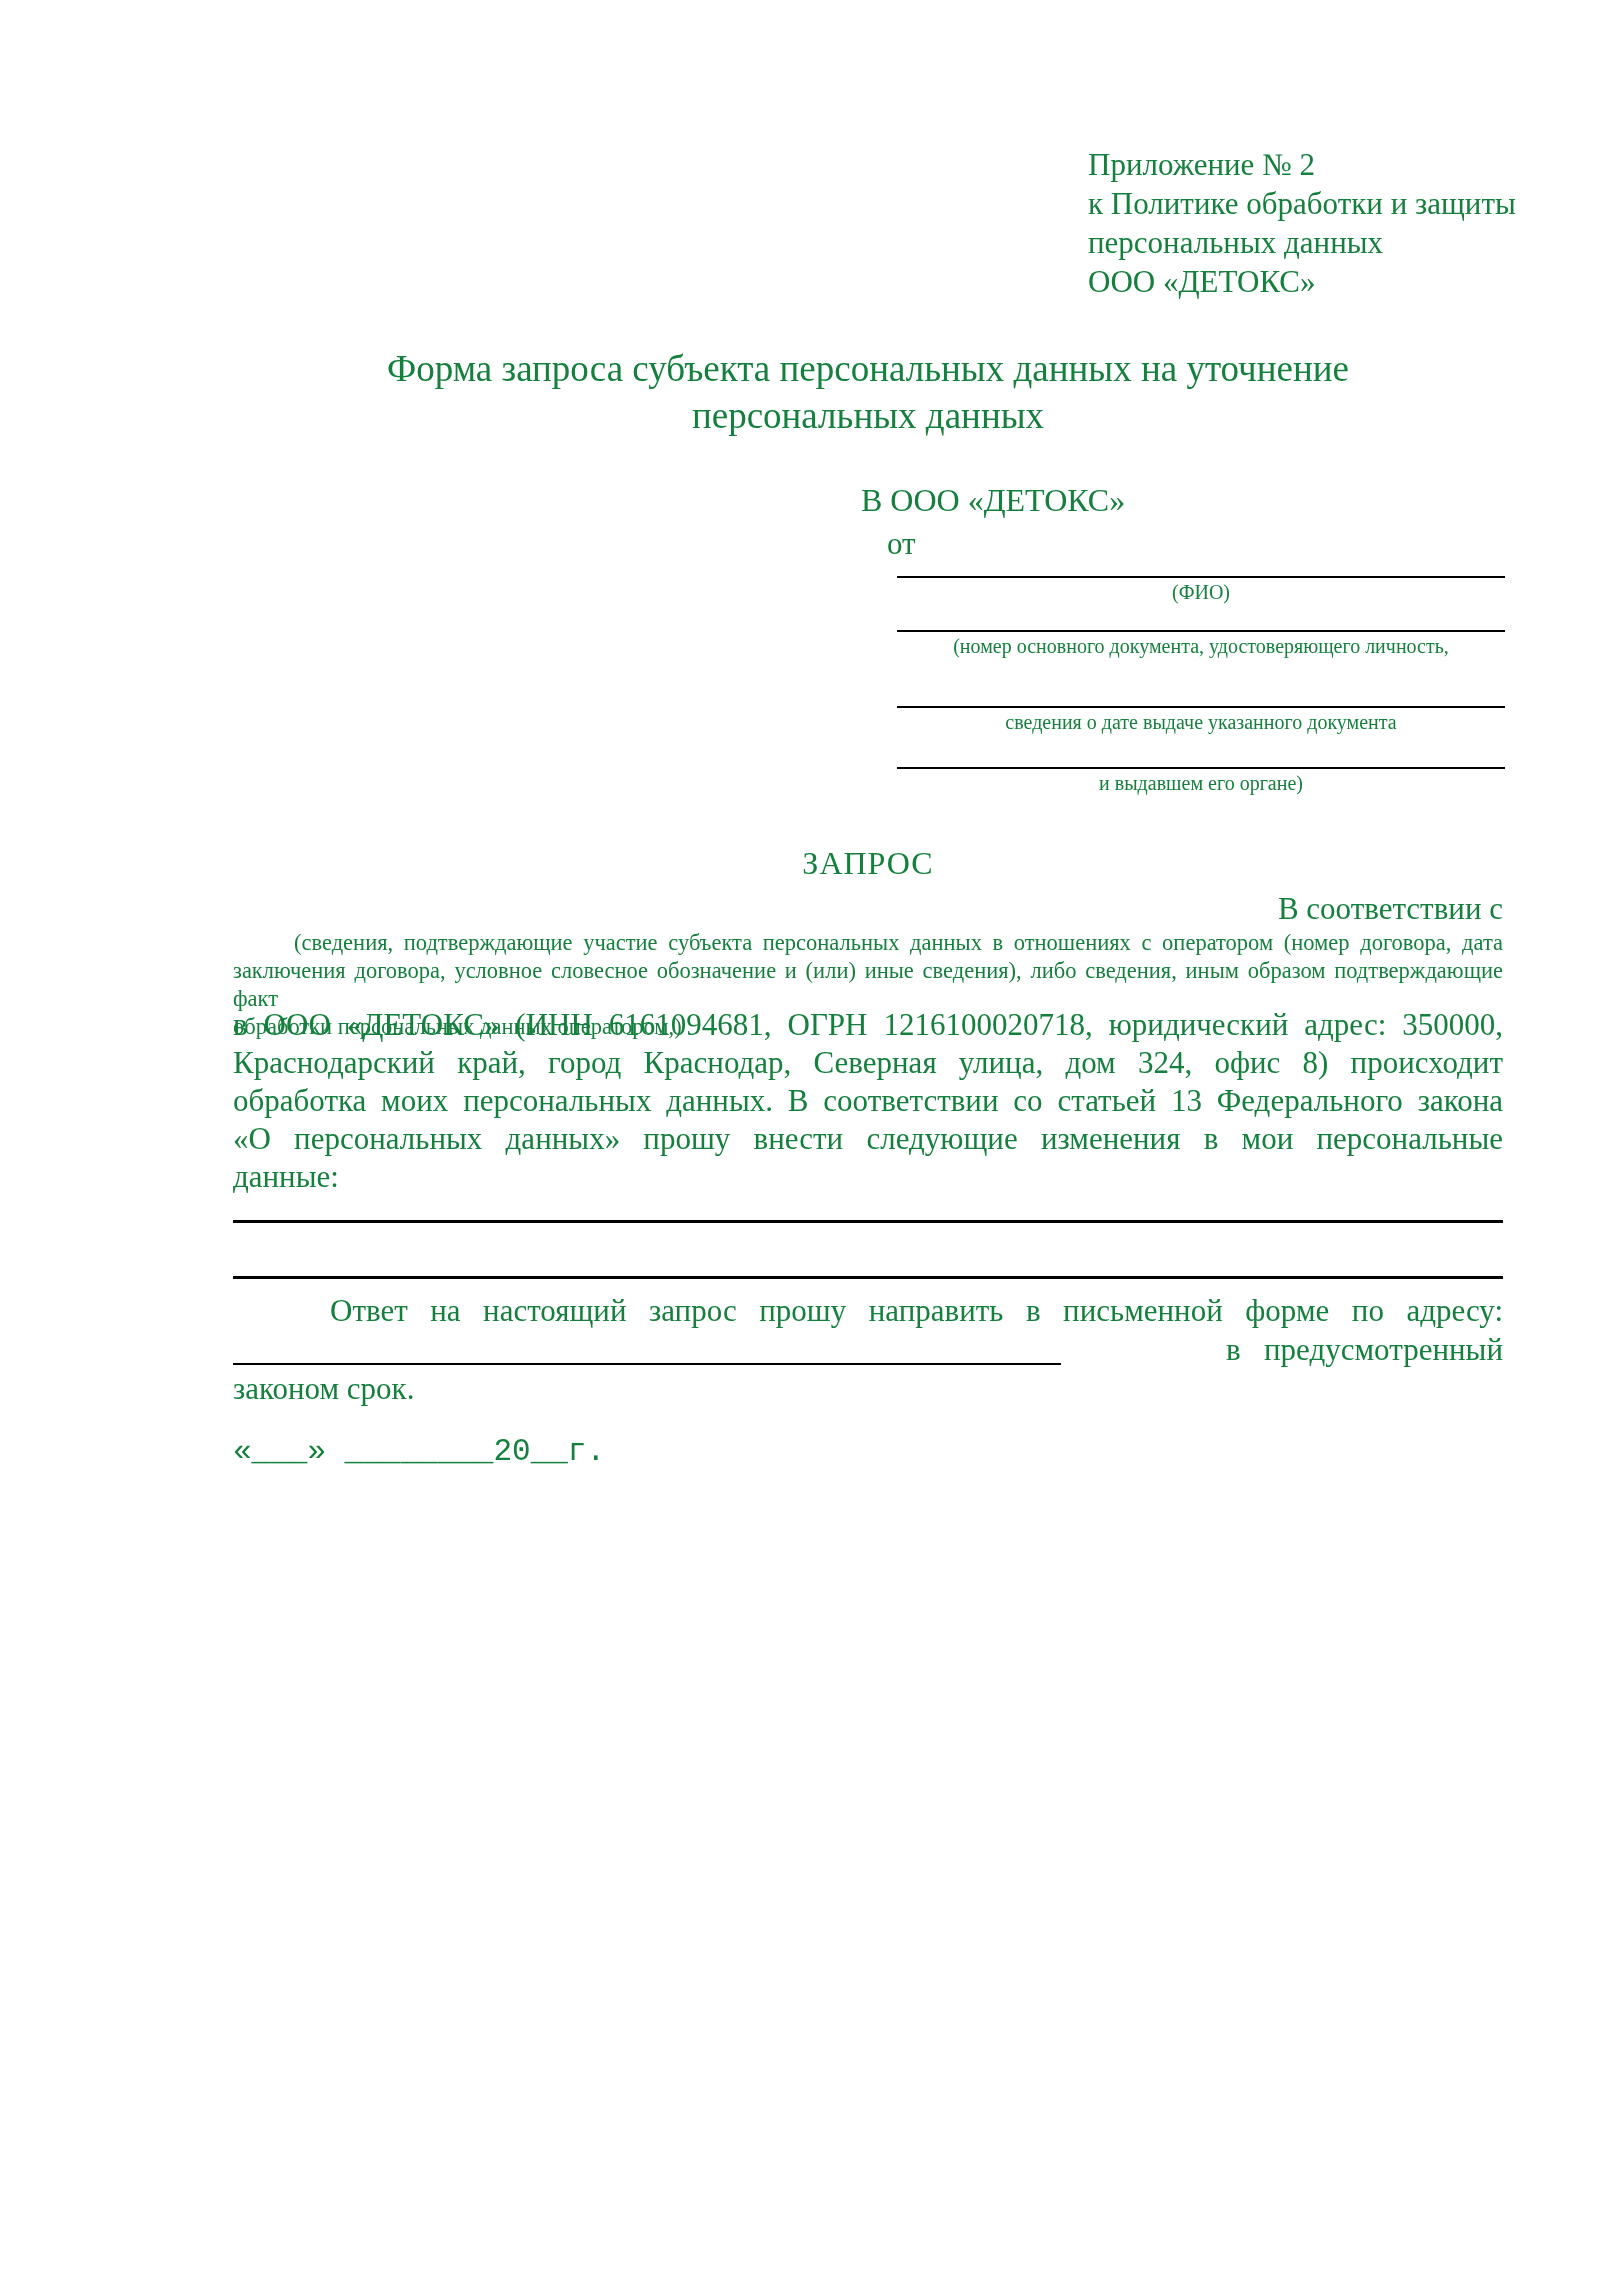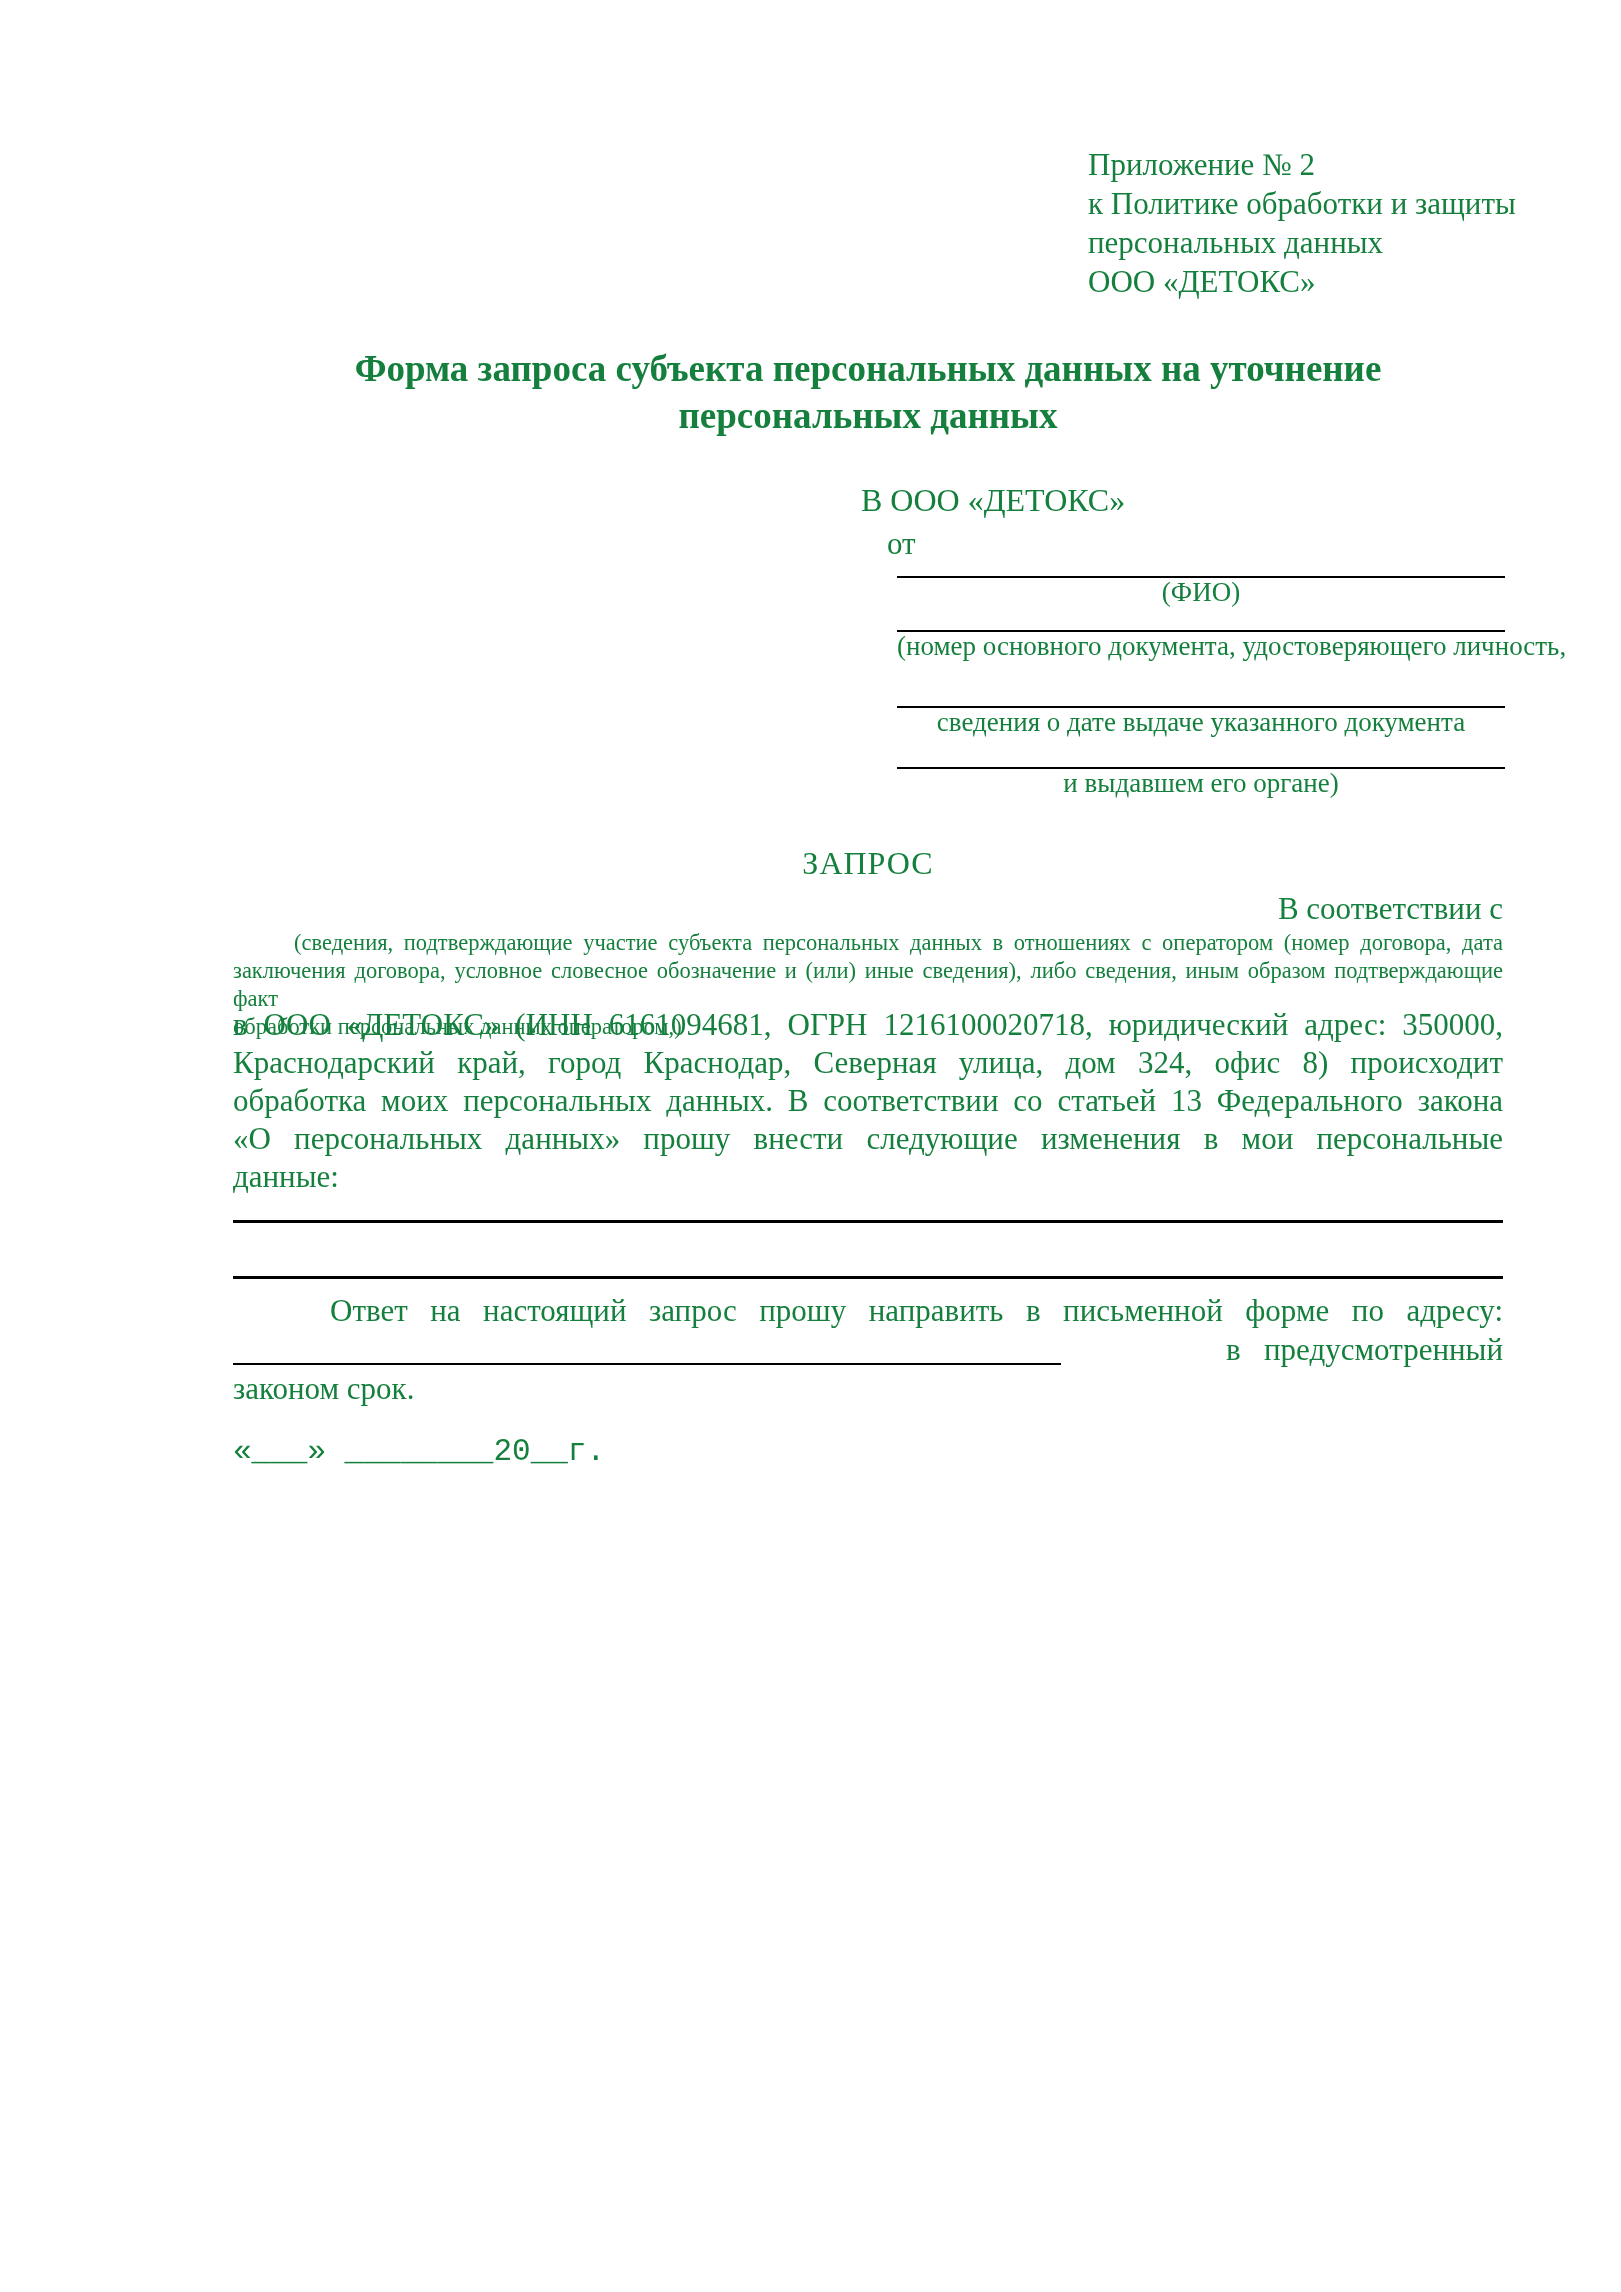--- a/index.html
+++ b/index.html
@@ -9,31 +9,31 @@
     background:#ffffff;
     font-family:"Liberation Serif","DejaVu Serif",serif;
     color:#15803d;
     overflow:hidden;
   }
   .abs{position:absolute;}
   
   .header-note{left:1088px;top:145px;font-size:31px;line-height:39px;white-space:nowrap;}
   
   .doc-title{left:233px;top:345px;width:1270px;text-align:center;
-             font-weight:bold;font-size:37px;line-height:47px;}
+             font-weight:normal;font-size:37px;line-height:47px;}
   
   .addr-to{left:861px;top:482px;font-size:32px;white-space:nowrap;}
   .addr-from{left:887px;top:526px;font-size:31px;}
   .fields{left:897px;top:549px;width:608px;}
   .blank{border-bottom:2.9px solid #000;}
   .b1{height:27.4px;}
   .b2{height:22.5px;}
   .b3{height:45px;}
   .b4{height:30px;}
-  .field-caption{font-size:27px;line-height:29px;text-align:center;white-space:nowrap;}
+  .field-caption{font-size:20px;line-height:29px;text-align:center;white-space:nowrap;}
   
   .req-heading{left:233px;top:845px;width:1270px;text-align:center;font-size:32px;letter-spacing:1px;}
   .accordance{left:233px;top:890px;width:1270px;display:flex;align-items:flex-end;
               font-size:31px;line-height:38px;flex-direction:column;}
   .accordance .indent{width:64px;flex:none;}
   .accordance .lbl{flex:none;white-space:nowrap;}
   .accordance .grow{flex:1;border-bottom:2.9px solid #000;margin-left:11.8px;margin-bottom:3.9px;height:29px;}
   .note-para{left:233px;top:929px;width:1270px;font-size:22.5px;line-height:28px;}
   .note-para .jl{text-align:justify;text-align-last:justify;}
   .note-para .first{margin-left:61px;}

